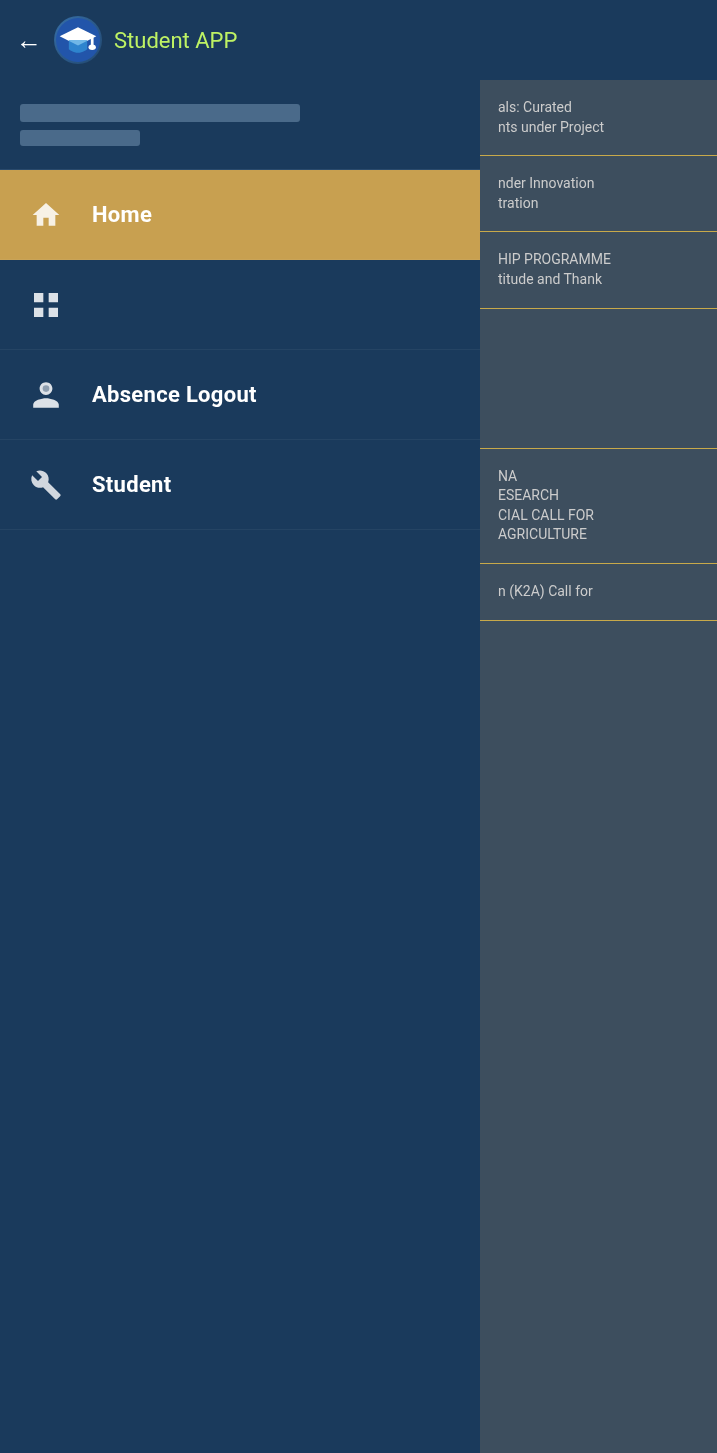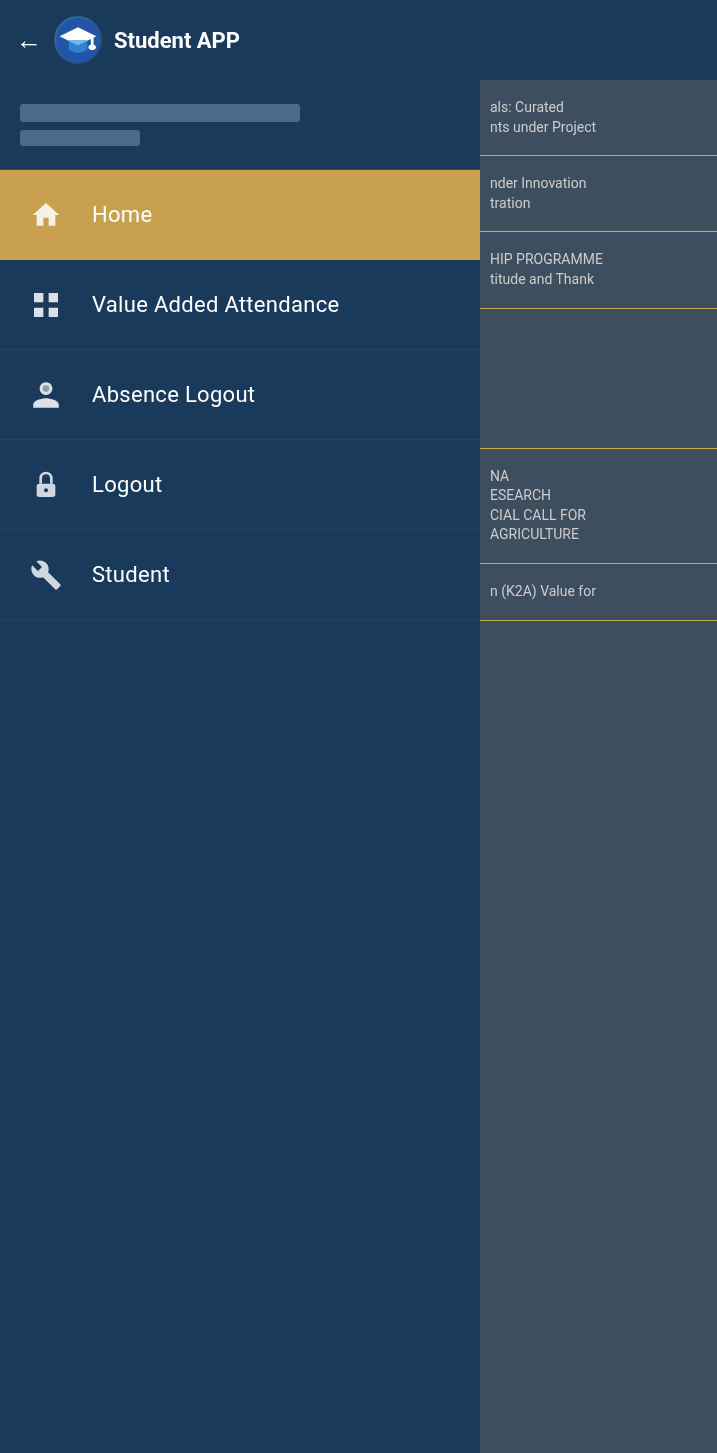--- a/index.html
+++ b/index.html
@@ -29,21 +29,21 @@
       left: 480px;
       width: 237px;
       height: 1453px;
       background: #3d4e5e;
       z-index: 1;
       overflow: hidden;
     }
 
     .bg-text-item {
       border-bottom: 1px solid #c8a94a;
-      padding: 18px 10px;
+      padding: 18px 18px;
       color: #ccc;
       font-size: 14px;
       line-height: 1.4;
     }
 
     
     .header {
       position: absolute;
       top: 0; left: 0;
       width: 717px;
@@ -68,23 +68,23 @@
       border-radius: 50%;
       background: radial-gradient(circle at 40% 40%, #4488cc, #1a3a5c);
       display: flex;
       align-items: center;
       justify-content: center;
       margin-right: 12px;
       overflow: hidden;
     }
 
     .header-title {
-      color: #ffffff;
+      color: #bef264;
       font-size: 22px;
-      font-weight: 700;
+      font-weight: 400;
     }
 
     
     .user-info-strip {
       position: absolute;
       top: 80px;
       left: 0;
       width: 480px;
       height: 90px;
       background: #1a3a5c;
@@ -148,38 +148,38 @@
 
     .menu-icon svg {
       width: 32px;
       height: 32px;
       fill: rgba(255,255,255,0.85);
     }
 
     .menu-label {
       color: white;
       font-size: 22px;
-      font-weight: 400;
+      font-weight: 700;
       letter-spacing: 0.3px;
     }
 
     
     .bg-item-1 { margin-top: 80px; }
   </style>
 </head>
 <body>
 
 <div class="bg-overlay"></div>
 <div class="bg-content">
   <div class="bg-text-item bg-item-1">als: Curated<br>nts under Project</div>
   <div class="bg-text-item">nder Innovation<br>tration</div>
   <div class="bg-text-item">HIP PROGRAMME<br>titude and Thank</div>
   <div class="bg-text-item" style="height:140px;"></div>
   <div class="bg-text-item">NA<br>ESEARCH<br>CIAL CALL FOR<br>AGRICULTURE</div>
-  <div class="bg-text-item">n (K2A) Value for</div>
+  <div class="bg-text-item">n (K2A) Call for</div>
 </div>
 
 <header class="header">
   <span class="header-back-icon">←</span>
   <div class="header-logo">
 
     <svg viewBox="0 0 48 48" width="44" height="44">
       <circle cx="24" cy="24" r="24" fill="#2255aa"></circle>
       <polygon points="24,10 44,20 24,30 4,20" fill="white"></polygon>
       <rect x="38" y="20" width="3" height="12" fill="white"></rect>
@@ -206,51 +206,39 @@
     <span class="menu-label">Home</span>
   </div>
 
 
   <div class="menu-item">
     <span class="menu-icon">
       <svg viewBox="0 0 24 24" xmlns="http://www.w3.org/2000/svg">
         <path d="M3 3h7v7H3zm11 0h7v7h-7zM3 14h7v7H3zm11 0h7v7h-7z"></path>
       </svg>
     </span>
-    <span class="menu-label">Value Added Attendance</span>
   </div>
 
   <div class="menu-item">
     <span class="menu-icon">
       <svg viewBox="0 0 24 24" xmlns="http://www.w3.org/2000/svg">
         <path d="M12 12c2.7 0 4.8-2.1 4.8-4.8S14.7 2.4 12 2.4 7.2 4.5 7.2 7.2 9.3 12 12 12zm0 2.4c-3.2 0-9.6 1.6-9.6 4.8v2.4h19.2v-2.4c0-3.2-6.4-4.8-9.6-4.8z"></path>
         <circle cx="12" cy="7.2" r="2.5" fill="#1a3a5c" opacity="0.4"></circle>
         <line x1="10" y1="16" x2="10" y2="16" stroke="rgba(255,255,255,0.5)" stroke-width="2"></line>
       </svg>
     </span>
     <span class="menu-label">Absence Logout</span>
   </div>
 
 
 
+
   <div class="menu-item">
     <span class="menu-icon">
       <svg viewBox="0 0 24 24" xmlns="http://www.w3.org/2000/svg">
 
-        <rect x="5" y="11" width="14" height="10" rx="2" ry="2" fill="rgba(255,255,255,0.8)"></rect>
-        <path d="M8 11V7a4 4 0 0 1 8 0v4" fill="none" stroke="rgba(255,255,255,0.8)" stroke-width="2"></path>
-        <circle cx="12" cy="16" r="1.5" fill="#1a3a5c"></circle>
-      </svg>
-    </span>
-    <span class="menu-label">Logout</span>
-  </div>
-
-  <div class="menu-item">
-    <span class="menu-icon">
-      <svg viewBox="0 0 24 24" xmlns="http://www.w3.org/2000/svg">
-
         <path d="M22.7 19l-9.1-9.1c.9-2.3.4-5-1.5-6.9-2-2-5-2.4-7.4-1.3L9 6 6 9 1.6 4.7C.4 7.1.9 10.1 2.9 12.1c1.9 1.9 4.6 2.4 6.9 1.5l9.1 9.1c.4.4 1 .4 1.4 0l2.3-2.3c.5-.4.5-1.1.1-1.4z" fill="rgba(255,255,255,0.8)"></path>
       </svg>
     </span>
     <span class="menu-label">Student</span>
   </div>
 
 </nav>
 
 </body></html>

